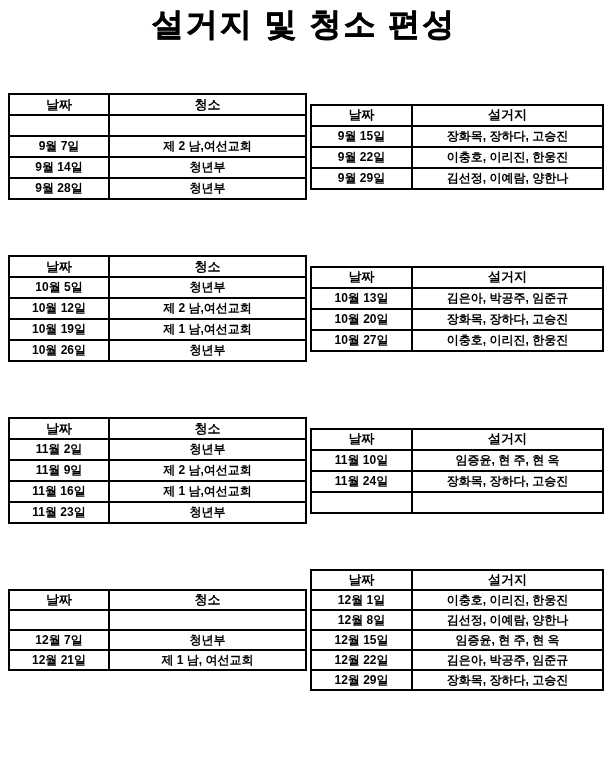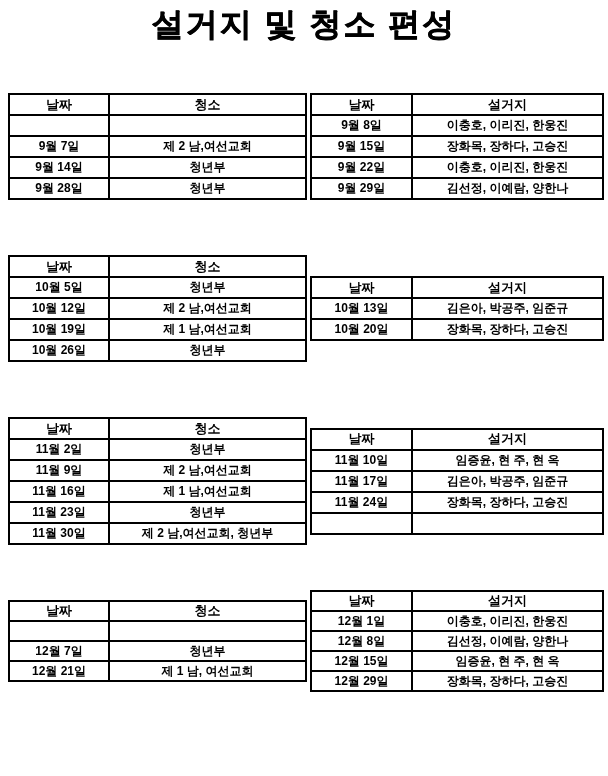--- a/index.html
+++ b/index.html
@@ -98,24 +98,20 @@
           <col class="c-val">
         </colgroup>
         <thead>
           <tr>
             <th>날짜</th>
             <th>설거지</th>
           </tr>
         </thead>
         <tbody>
           <tr>
-            <td>9월 8일</td>
-            <td>이충호, 이리진, 한웅진</td>
-          </tr>
-          <tr>
             <td>9월 15일</td>
             <td>장화목, 장하다, 고승진</td>
           </tr>
           <tr>
             <td>9월 22일</td>
             <td>이충호, 이리진, 한웅진</td>
           </tr>
           <tr>
             <td>9월 29일</td>
             <td>김선정, 이예람, 양한나</td>
@@ -167,20 +163,24 @@
         </thead>
         <tbody>
           <tr>
             <td>10월 13일</td>
             <td>김은아, 박공주, 임준규</td>
           </tr>
           <tr>
             <td>10월 20일</td>
             <td>장화목, 장하다, 고승진</td>
           </tr>
+          <tr>
+            <td>10월 27일</td>
+            <td>이충호, 이리진, 한웅진</td>
+          </tr>
         </tbody>
       </table>
     </div>
     <div class="month-section m2">
       <table class="sched cleaning-table">
         <colgroup>
           <col class="c-date">
           <col class="c-val">
         </colgroup>
         <thead>
@@ -199,45 +199,37 @@
             <td>제 2 남,여선교회</td>
           </tr>
           <tr>
             <td>11월 16일</td>
             <td>제 1 남,여선교회</td>
           </tr>
           <tr>
             <td>11월 23일</td>
             <td>청년부</td>
           </tr>
-          <tr>
-            <td>11월 30일</td>
-            <td>제 2 남,여선교회, 청년부</td>
-          </tr>
         </tbody>
       </table>
       <table class="sched dishwashing-table">
         <colgroup>
           <col class="c-date">
           <col class="c-val">
         </colgroup>
         <thead>
           <tr>
             <th>날짜</th>
             <th>설거지</th>
           </tr>
         </thead>
         <tbody>
           <tr>
             <td>11월 10일</td>
             <td>임증윤, 현 주, 현 옥</td>
-          </tr>
-          <tr>
-            <td>11월 17일</td>
-            <td>김은아, 박공주, 임준규</td>
           </tr>
           <tr>
             <td>11월 24일</td>
             <td>장화목, 장하다, 고승진</td>
           </tr>
           <tr>
             <td></td>
             <td></td>
           </tr>
         </tbody>
@@ -286,20 +278,24 @@
             <td>12월 1일</td>
             <td>이충호, 이리진, 한웅진</td>
           </tr>
           <tr>
             <td>12월 8일</td>
             <td>김선정, 이예람, 양한나</td>
           </tr>
           <tr>
             <td>12월 15일</td>
             <td>임증윤, 현 주, 현 옥</td>
+          </tr>
+          <tr>
+            <td>12월 22일</td>
+            <td>김은아, 박공주, 임준규</td>
           </tr>
           <tr>
             <td>12월 29일</td>
             <td>장화목, 장하다, 고승진</td>
           </tr>
         </tbody>
       </table>
     </div>
   </div>
 

